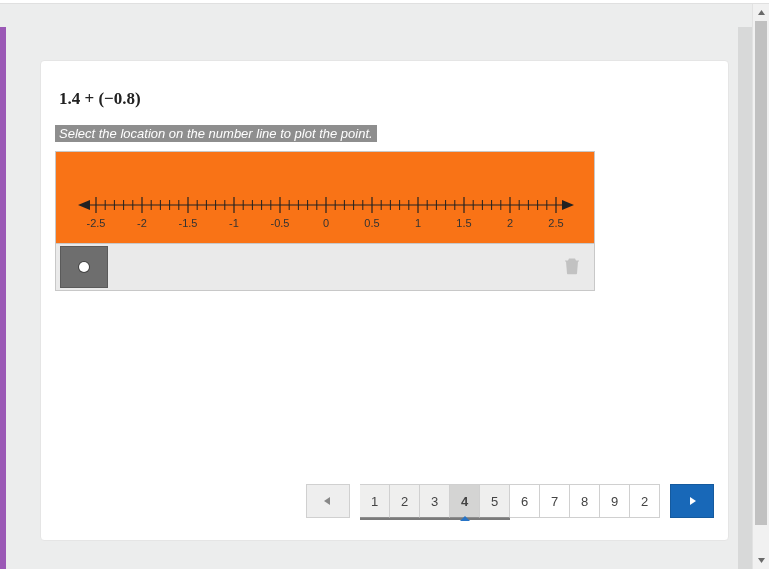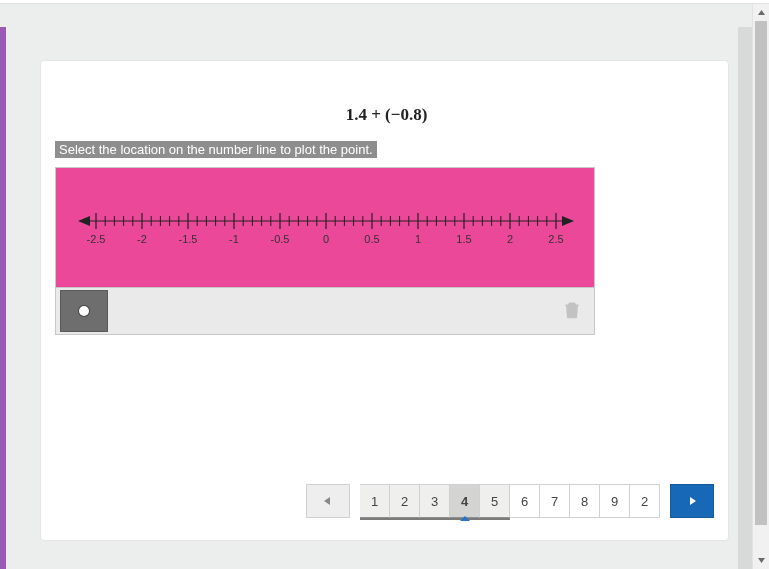--- a/index.html
+++ b/index.html
@@ -45,40 +45,39 @@
   .question-text {
     font-size: 14px;
     letter-spacing: .2px;
     color: #555;
     margin-bottom: 14px;
   }
   .math {
     font-family: "Cambria Math", "Times New Roman", serif;
     font-size: 17px;
     font-weight: bold;
-    margin: 16px 0 10px 4px;
+    margin: 0 0 10px 4px;
     color: #222;
-    text-align: center;
   }
   .highlight-line {
     display: inline;
     background: #8e8e8e;
     color: #fff;
     font-size: 13px;
     padding: 1px 4px;
   }
   .plot-wrap {
     margin-top: 10px;
     width: 540px;
   }
   .plot-panel {
     border: 1px solid #c8c8c8;
     border-bottom: none;
-    height: 120px;
-    background: #ec4899;
+    height: 92px;
+    background: #f97316;
     position: relative;
   }
   .nline { position: absolute; left: 0; right: 0; top: 20px; }
   .toolbar-panel {
     border: 1px solid #c8c8c8;
     height: 48px;
     background: #eaeaea;
     display: flex;
     align-items: center;
     padding: 0 4px;
@@ -221,21 +220,21 @@
 <div class="topstrip"></div>
 <div class="outer">
   <div class="accent-bar"></div>
   <div class="gray-box"></div>
 
   <div class="card">
 
 
     <div class="math">1.4 + (−0.8)</div>
 
-    <div style="margin-top:16px;">
+    <div style="margin-top:16px;font-style:italic;">
       <span class="highlight-line">Select the location on the number line to plot the point.</span>
     </div>
 
     <div class="plot-wrap">
       <div class="plot-panel">
         <svg class="nline" viewBox="0 0 540 66" width="540" height="66">
 
           <line x1="28" y1="33" x2="512" y2="33" stroke="#222" stroke-width="1.2"></line>
 
           <polygon points="22,33 34,28 34,38" fill="#222"></polygon>

